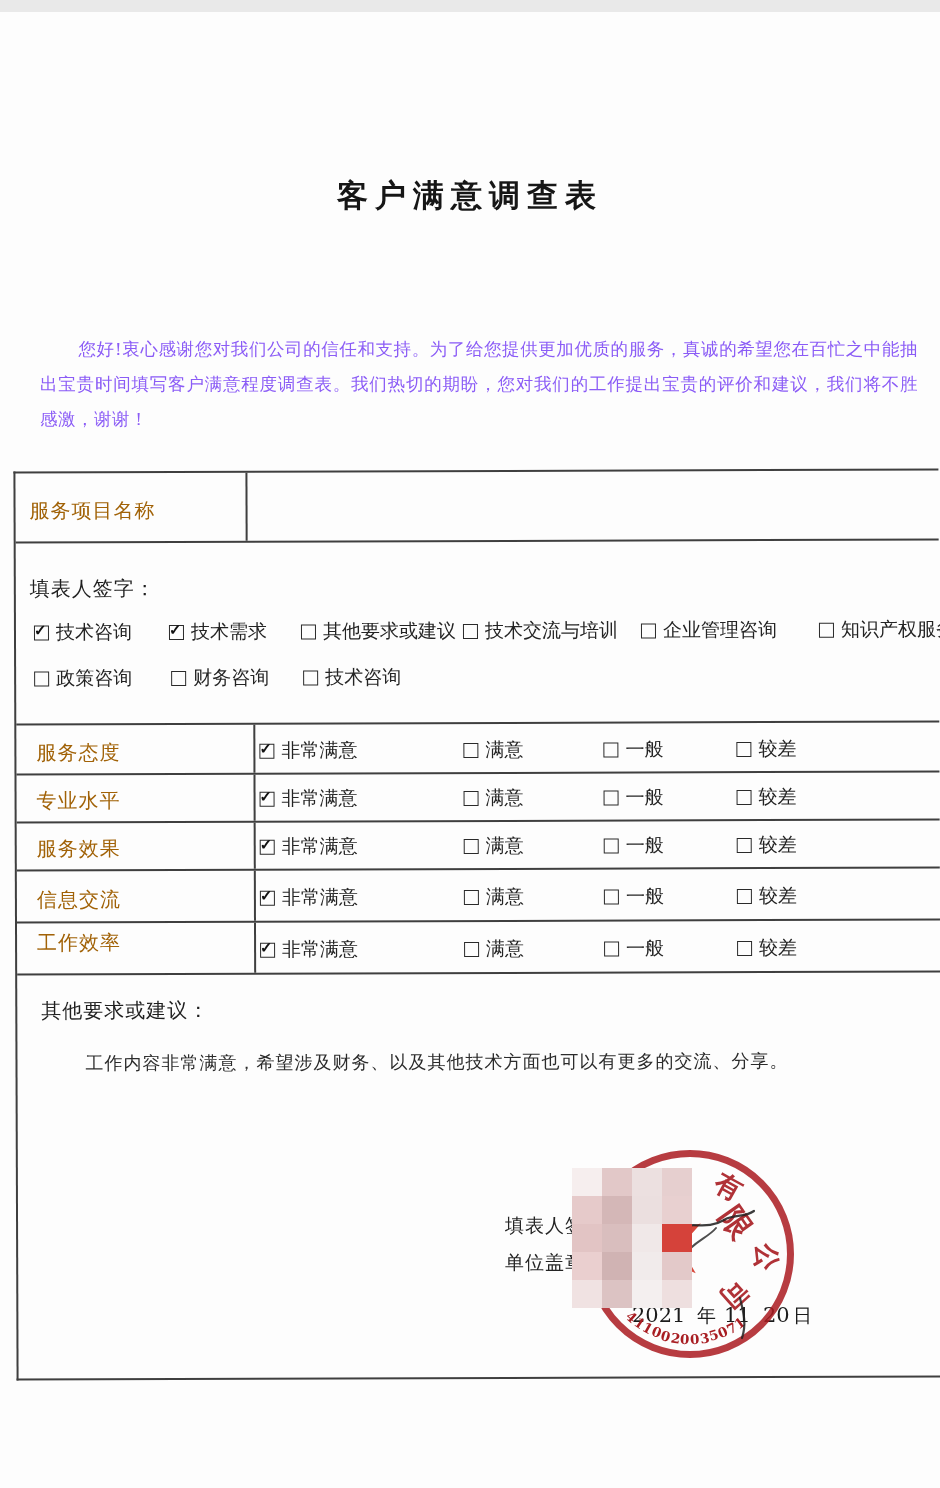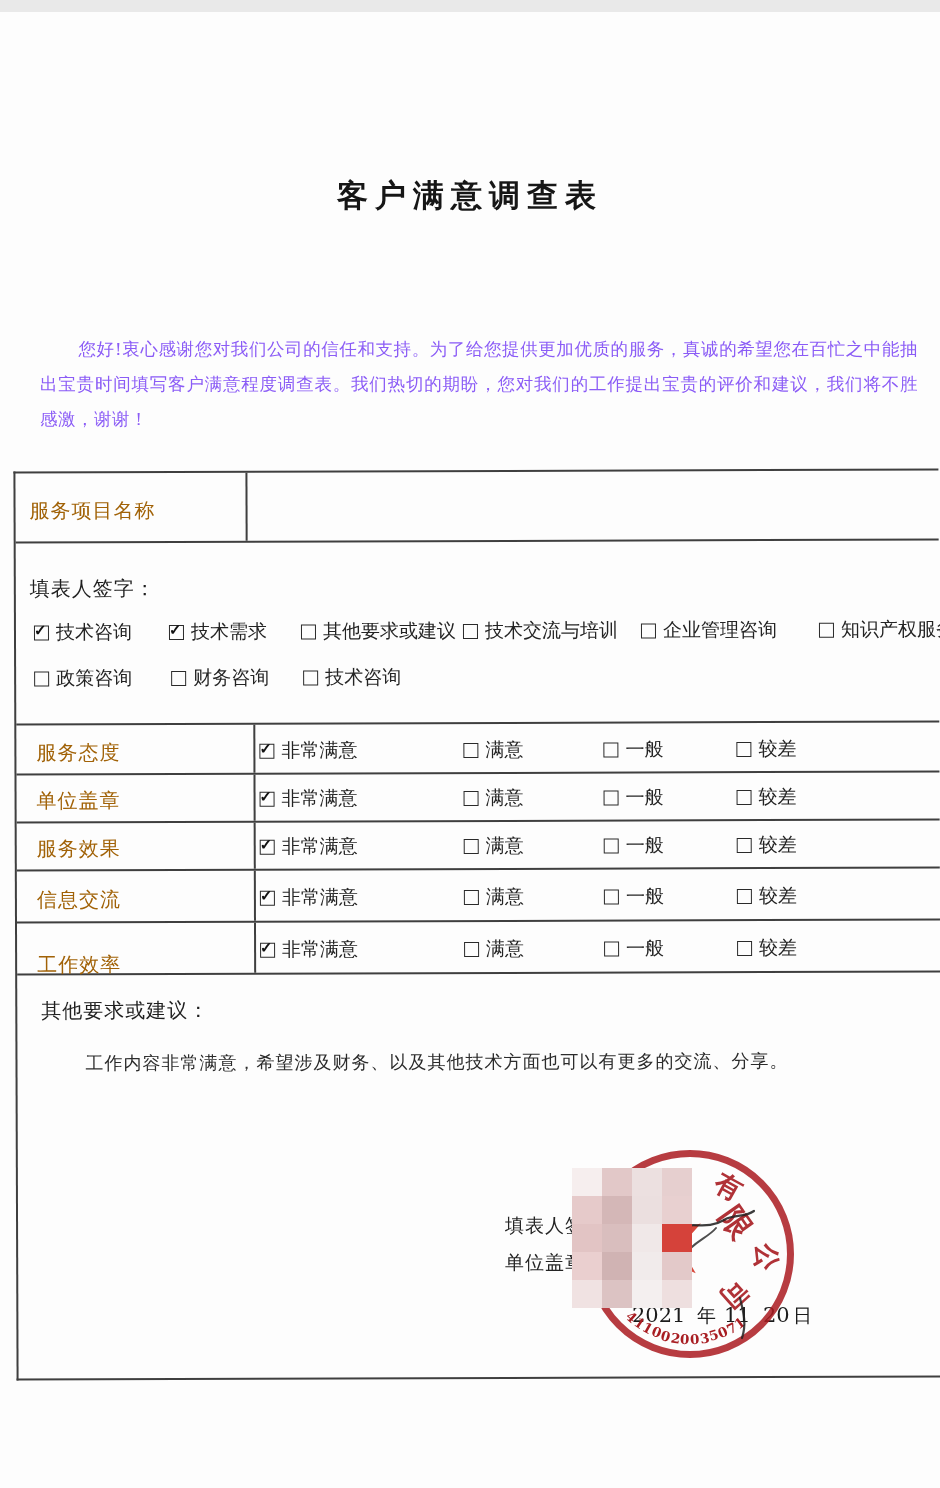--- a/index.html
+++ b/index.html
@@ -33,21 +33,21 @@
   .cb{display:inline-block;width:13px;height:13px;border:1.7px solid #2a2a2a;position:relative;
     top:2px;margin-right:7px;background:#fdfdfd;}
   .cb b{position:absolute;left:-1px;top:-5px;font-size:15px;font-weight:700;color:#111;font-style:normal;}
   
   .rrow .vdiv{left:237px;}
   .rrow .cell-label{left:20px;}
   .ropt{position:absolute;font-size:19px;white-space:nowrap;color:#242424;}
   .rr1{top:252px;height:50px;} .rr2{top:302px;height:48px;} .rr3{top:350px;height:48px;}
   .rr4{top:398px;height:52px;} .rr5{top:450px;height:52px;}
   .rr1 .cell-label{top:14px;} .rr2 .cell-label{top:12px;} .rr3 .cell-label{top:12px;}
-  .rr4 .cell-label{top:15px;} .rr5 .cell-label{top:28px;}
+  .rr4 .cell-label{top:15px;} .rr5 .cell-label{top:6px;}
   .ropt.o1{left:243px;} .ropt.o2{left:447px;} .ropt.o3{left:587px;} .ropt.o4{left:720px;}
   .rr1 .ropt{top:13px;} .rr2 .ropt{top:11px;} .rr3 .ropt{top:11px;} .rr4 .ropt{top:14px;} .rr5 .ropt{top:14px;}
   
   .r-suggest{top:502px;height:407px;border-bottom:none;}
   .suggest-label{position:absolute;left:24px;top:22px;font-size:20px;letter-spacing:1px;}
   .suggest-text{position:absolute;left:68px;top:76px;font-size:18px;letter-spacing:1px;color:#2b2b2b;}
   
   .sig-label{position:absolute;font-size:19px;letter-spacing:1px;color:#242424;z-index:1;}
   .lbl-filler{left:505px;top:1201px;}
   .lbl-unit{left:505px;top:1238px;}
@@ -127,21 +127,21 @@
     <div class="row rrow rr1">
       <span class="vdiv"></span>
       <span class="cell-label">服务态度</span>
       <span class="ropt o1"><i class="cb"><b>✓</b></i><span>非常满意</span></span>
       <span class="ropt o2"><i class="cb"></i><span>满意</span></span>
       <span class="ropt o3"><i class="cb"></i><span>一般</span></span>
       <span class="ropt o4"><i class="cb"></i><span>较差</span></span>
     </div>
     <div class="row rrow rr2">
       <span class="vdiv"></span>
-      <span class="cell-label">单位盖章</span>
+      <span class="cell-label">专业水平</span>
       <span class="ropt o1"><i class="cb"><b>✓</b></i><span>非常满意</span></span>
       <span class="ropt o2"><i class="cb"></i><span>满意</span></span>
       <span class="ropt o3"><i class="cb"></i><span>一般</span></span>
       <span class="ropt o4"><i class="cb"></i><span>较差</span></span>
     </div>
     <div class="row rrow rr3">
       <span class="vdiv"></span>
       <span class="cell-label">服务效果</span>
       <span class="ropt o1"><i class="cb"><b>✓</b></i><span>非常满意</span></span>
       <span class="ropt o2"><i class="cb"></i><span>满意</span></span>

